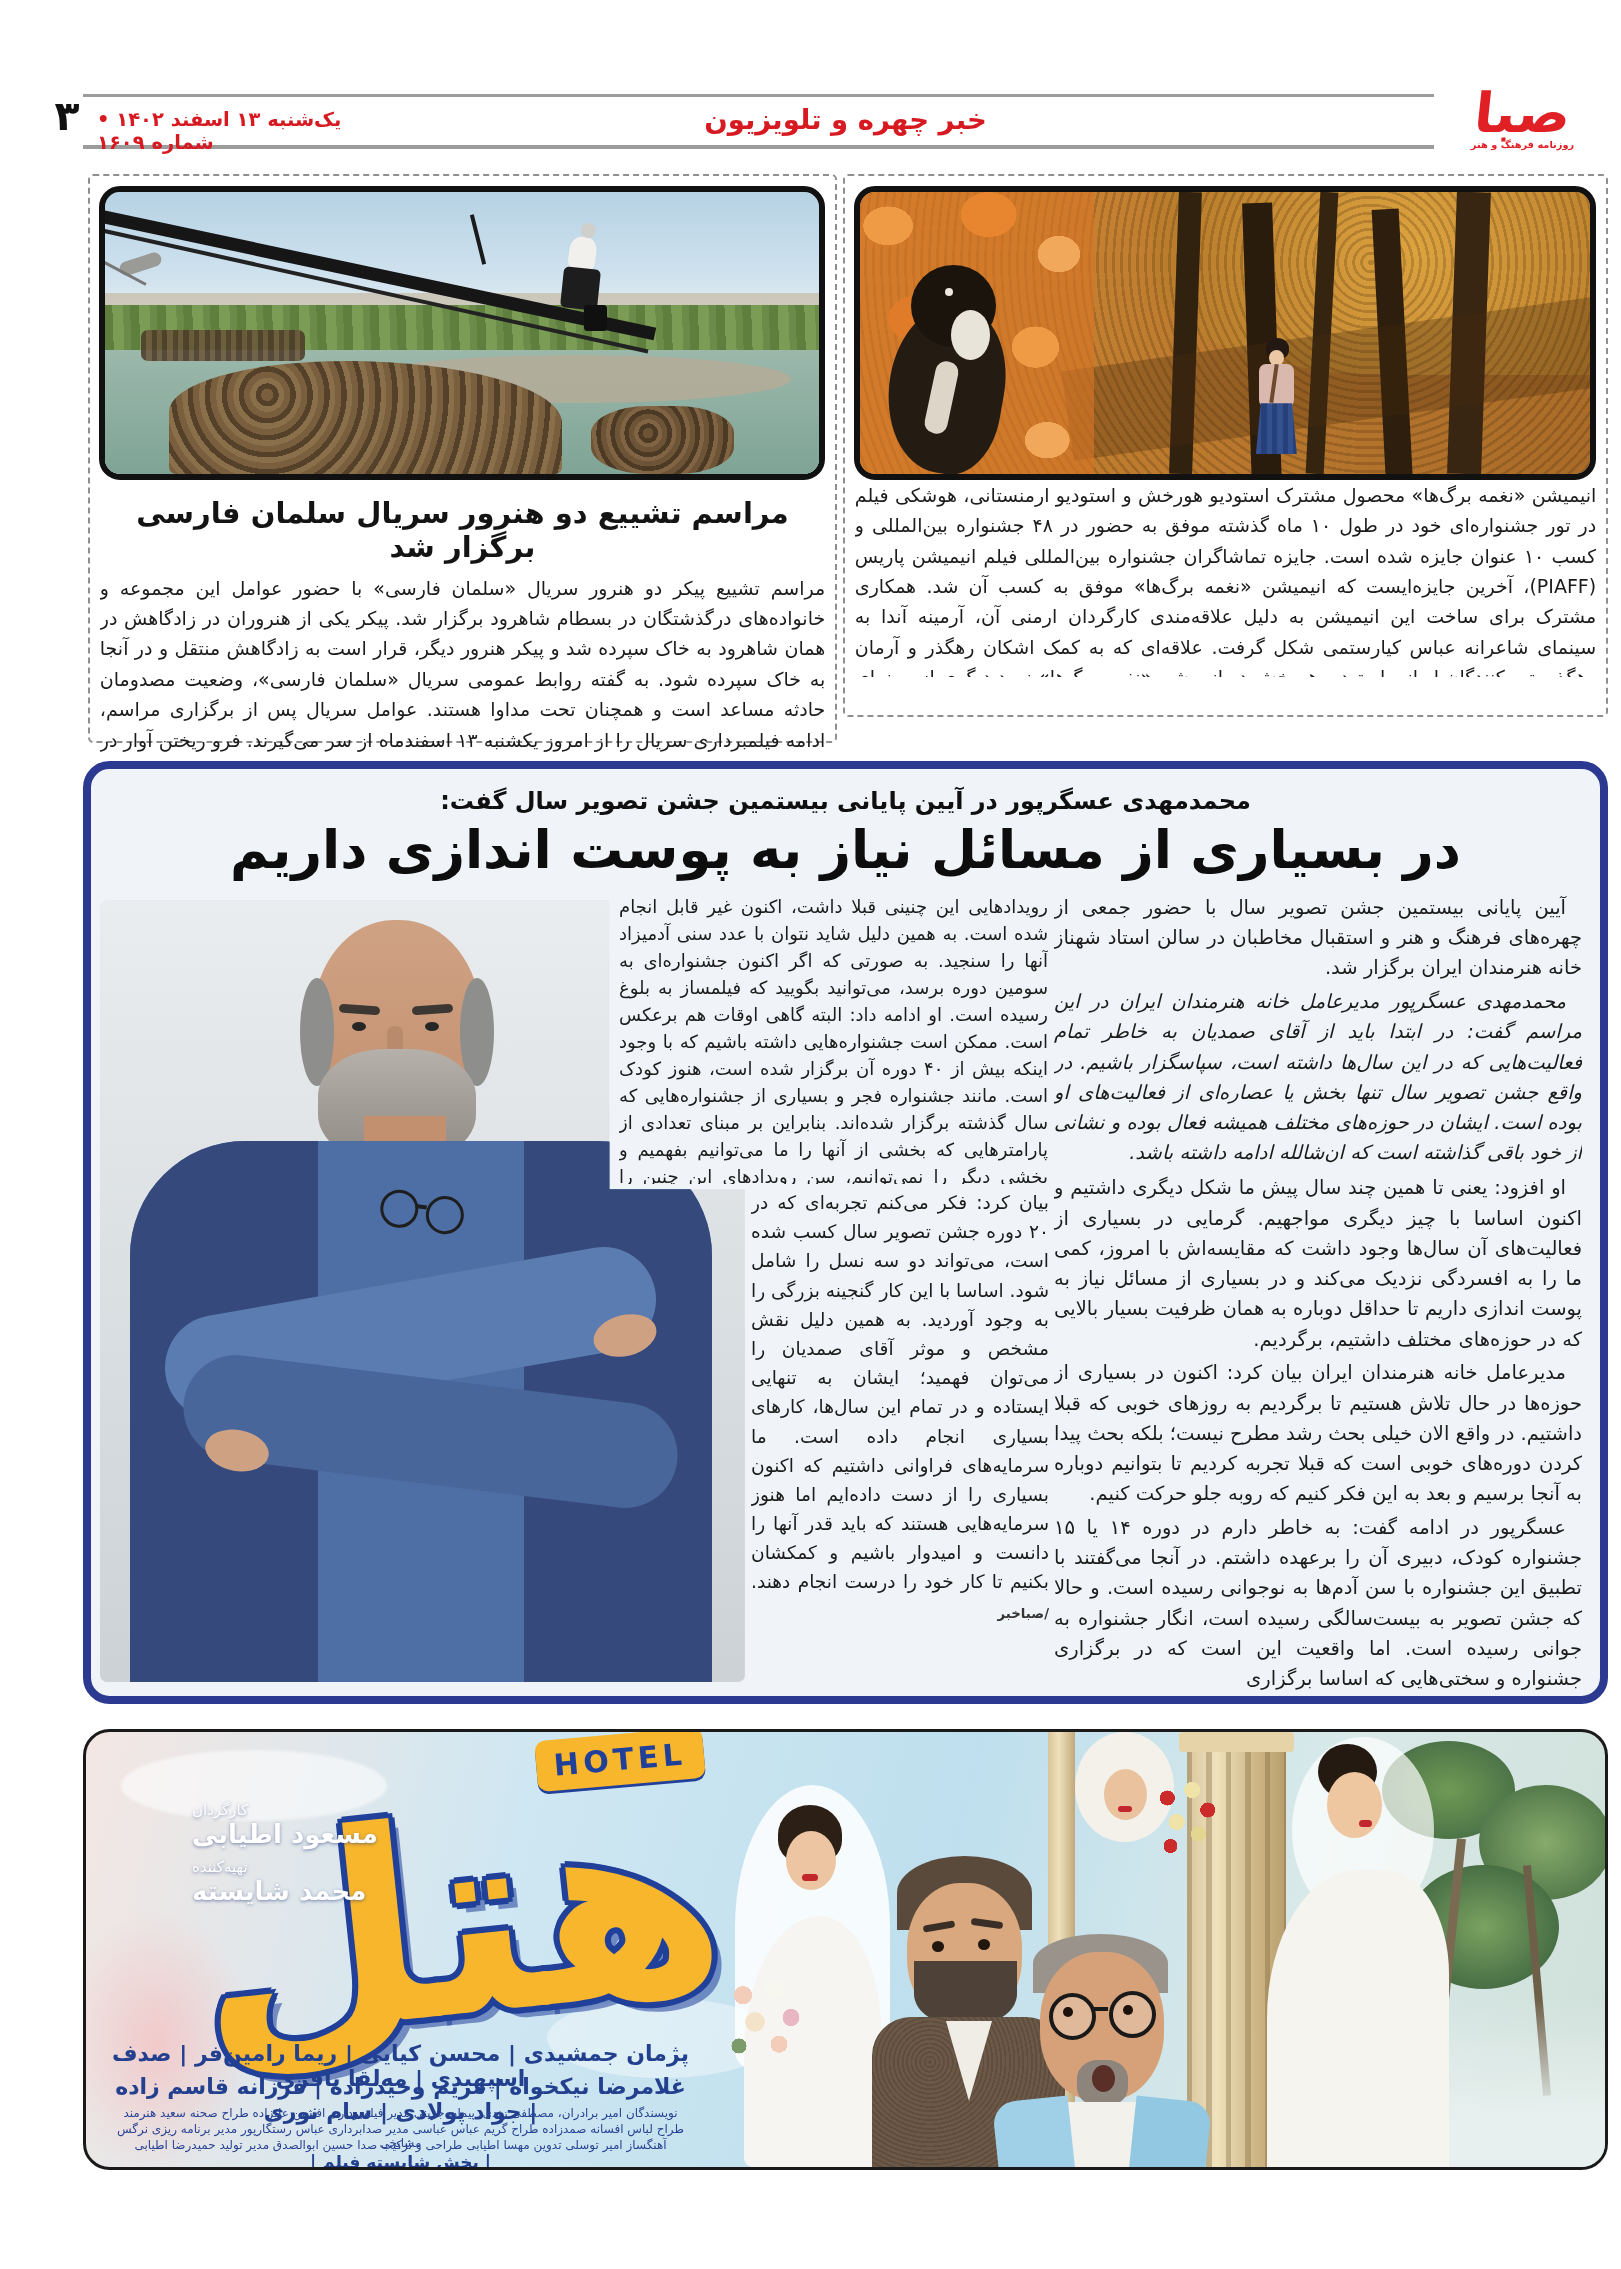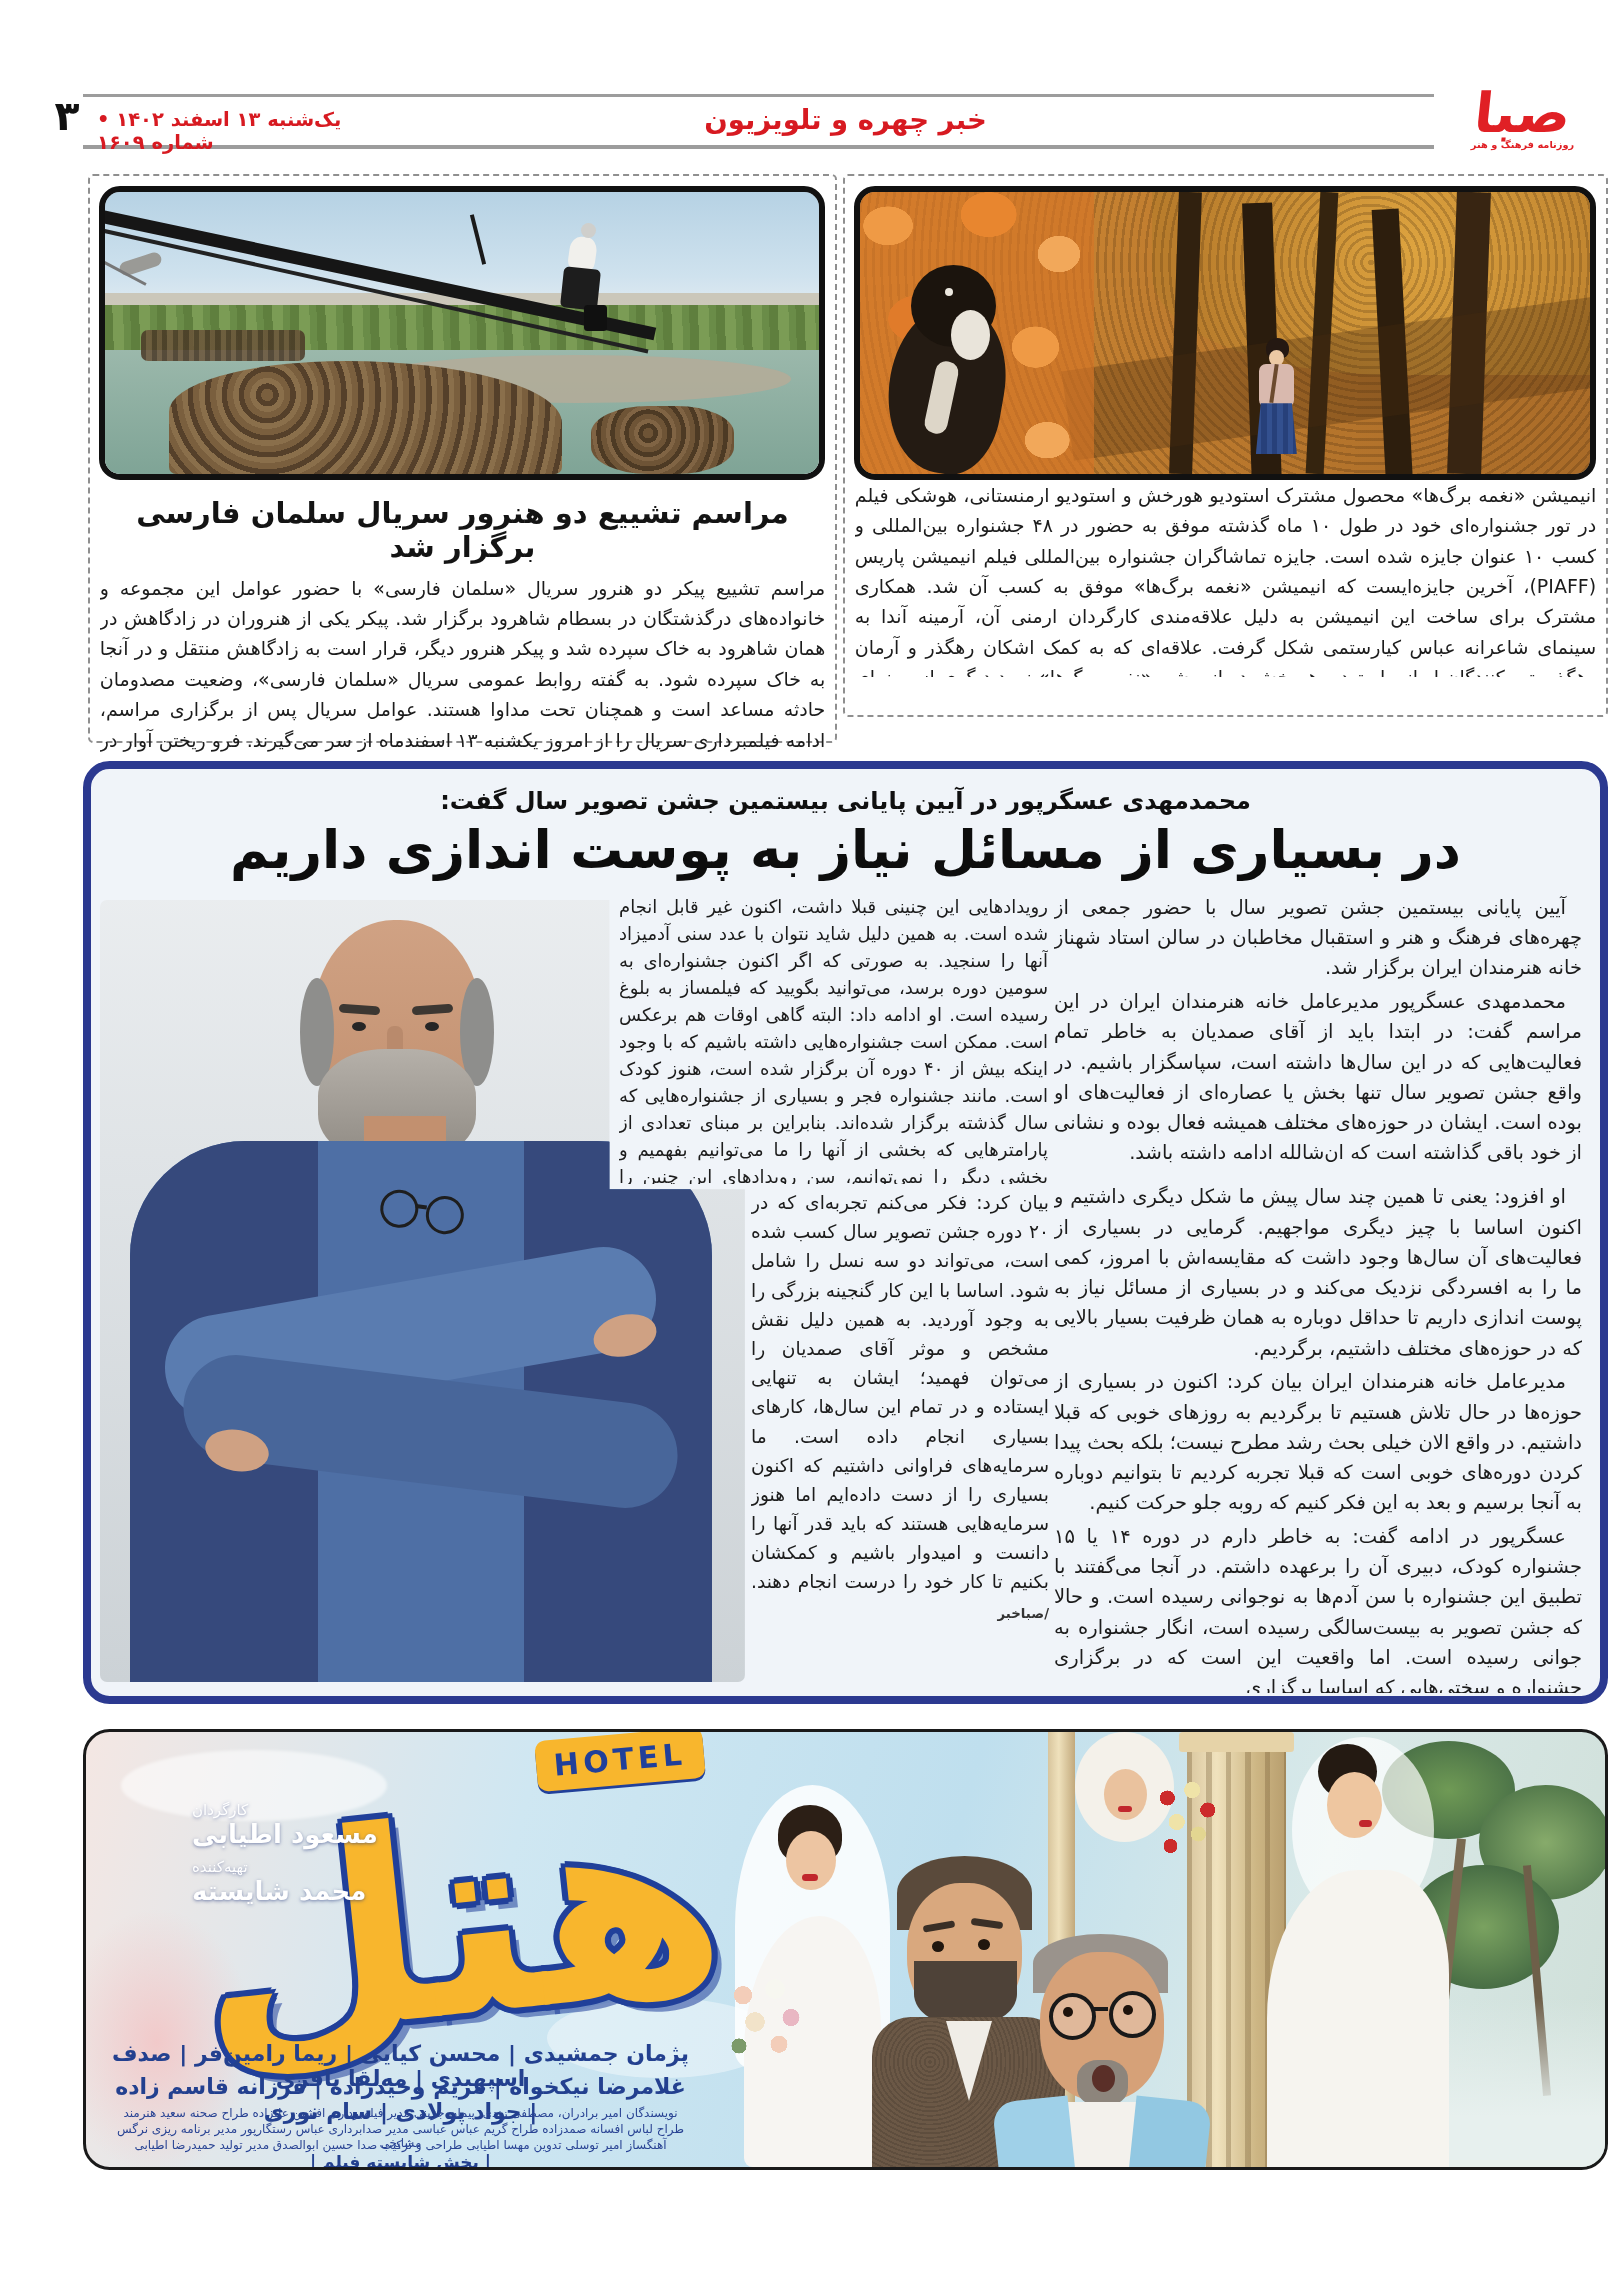--- a/index.html
+++ b/index.html
@@ -126,21 +126,21 @@
         <div class="abs" style="left:35px;top:12.4px;width:10.6px;height:3.5px;background:#1e1e1e;"></div>
       </div>
       <div class="abs" style="left:62px;top:381px;width:497px;height:105px;border-radius:53px;background:#5a7cb0;transform:rotate(-10deg);"></div>
       <div class="abs" style="left:82px;top:479px;width:497px;height:105px;border-radius:53px;background:#48669a;transform:rotate(7deg);"></div>
       <div class="abs" style="left:493px;top:415px;width:64px;height:41px;border-radius:50%;background:#cfa183;transform:rotate(-14deg);"></div>
       <div class="abs" style="left:105px;top:530px;width:64px;height:41px;border-radius:50%;background:#cfa183;transform:rotate(10deg);"></div>
     </div>
 
     <div class="abs bodytxt" style="left:963px;top:124px;width:528px;height:800px;font-size:19.5px;line-height:1.55;overflow:hidden;">
       <p style="margin:0 0 3.5px 0;text-indent:16px;">آیین پایانی بیستمین جشن تصویر سال با حضور جمعی از چهره‌های فرهنگ و هنر و استقبال مخاطبان در سالن استاد شهناز خانه هنرمندان ایران برگزار شد.</p>
-      <p style="margin:0 0 14px 0;text-indent:16px;">محمدمهدی عسگرپور مدیرعامل خانه هنرمندان ایران در این مراسم گفت: در ابتدا باید از آقای صمدیان به خاطر تمام فعالیت‌هایی که در این سال‌ها داشته است، سپاسگزار باشیم. در واقع جشن تصویر سال تنها بخش یا عصاره‌ای از فعالیت‌های او بوده است. ایشان در حوزه‌های مختلف همیشه فعال بوده و نشانی از خود باقی گذاشته است که ان‌شالله ادامه داشته باشد.</p>
+      <p style="margin:0 0 5px 0;text-indent:16px;font-style:italic;">محمدمهدی عسگرپور مدیرعامل خانه هنرمندان ایران در این مراسم گفت: در ابتدا باید از آقای صمدیان به خاطر تمام فعالیت‌هایی که در این سال‌ها داشته است، سپاسگزار باشیم. در واقع جشن تصویر سال تنها بخش یا عصاره‌ای از فعالیت‌های او بوده است. ایشان در حوزه‌های مختلف همیشه فعال بوده و نشانی از خود باقی گذاشته است که ان‌شالله ادامه داشته باشد.</p>
       <p style="margin:0 0 3.5px 0;text-indent:16px;">او افزود: یعنی تا همین چند سال پیش ما شکل دیگری داشتیم و اکنون اساسا با چیز دیگری مواجهیم. گرمایی در بسیاری از فعالیت‌های آن سال‌ها وجود داشت که مقایسه‌اش با امروز، کمی ما را به افسردگی نزدیک می‌کند و در بسیاری از مسائل نیاز به پوست اندازی داریم تا حداقل دوباره به همان ظرفیت بسیار بالایی که در حوزه‌های مختلف داشتیم، برگردیم.</p>
       <p style="margin:0 0 3.5px 0;text-indent:16px;">مدیرعامل خانه هنرمندان ایران بیان کرد: اکنون در بسیاری از حوزه‌ها در حال تلاش هستیم تا برگردیم به روزهای خوبی که قبلا داشتیم. در واقع الان خیلی بحث رشد مطرح نیست؛ بلکه بحث پیدا کردن دوره‌های خوبی است که قبلا تجربه کردیم تا بتوانیم دوباره به آنجا برسیم و بعد به این فکر کنیم که روبه جلو حرکت کنیم.</p>
       <p style="margin:0;text-indent:16px;">عسگرپور در ادامه گفت: به خاطر دارم در دوره ۱۴ یا ۱۵ جشنواره کودک، دبیری آن را برعهده داشتم. در آنجا می‌گفتند با تطبیق این جشنواره با سن آدم‌ها به نوجوانی رسیده است. و حالا که جشن تصویر به بیست‌سالگی رسیده است، انگار جشنواره به جوانی رسیده است. اما واقعیت این است که در برگزاری جشنواره و سختی‌هایی که اساسا برگزاری</p>
     </div>
 
     <div class="abs bodytxt" style="left:528px;top:124px;width:429px;height:291px;font-size:18px;line-height:1.5;overflow:hidden;">رویدادهایی این چنینی قبلا داشت، اکنون غیر قابل انجام شده است. به همین دلیل شاید نتوان با عدد سنی آدمیزاد آنها را سنجید. به صورتی که اگر اکنون جشنواره‌ای به سومین دوره برسد، می‌توانید بگویید که فیلمساز به بلوغ رسیده است. او ادامه داد: البته گاهی اوقات هم برعکس است. ممکن است جشنواره‌هایی داشته باشیم که با وجود اینکه بیش از ۴۰ دوره آن برگزار شده است، هنوز کودک است. مانند جشنواره فجر و بسیاری از جشنواره‌هایی که سال گذشته برگزار شده‌اند. بنابراین بر مبنای تعدادی از پارامترهایی که بخشی از آنها را ما می‌توانیم بفهمیم و بخشی دیگر را نمی‌توانیم، سن رویدادهای این چنین را نمی‌توان با سن آدمیزاد مقایسه کرد. این تهیه کننده سینما</div>
 
     <div class="abs bodytxt" style="left:660px;top:419px;width:298px;height:497px;font-size:18.6px;line-height:1.57;overflow:hidden;">
       <span>بیان کرد: فکر می‌کنم تجربه‌ای که در ۲۰ دوره جشن تصویر سال کسب شده است، می‌تواند دو سه نسل را شامل شود. اساسا با این کار گنجینه بزرگی را به وجود آوردید. به همین دلیل نقش مشخص و موثر آقای صمدیان را می‌توان فهمید؛ ایشان به تنهایی ایستاده و در تمام این سال‌ها، کارهای بسیاری انجام داده است. ما سرمایه‌های فراوانی داشتیم که اکنون بسیاری را از دست داده‌ایم اما هنوز سرمایه‌هایی هستند که باید قدر آنها را دانست و امیدوار باشیم و کمکشان بکنیم تا کار خود را درست انجام دهند.</span>
       <span class="src">/صباخبر</span>

